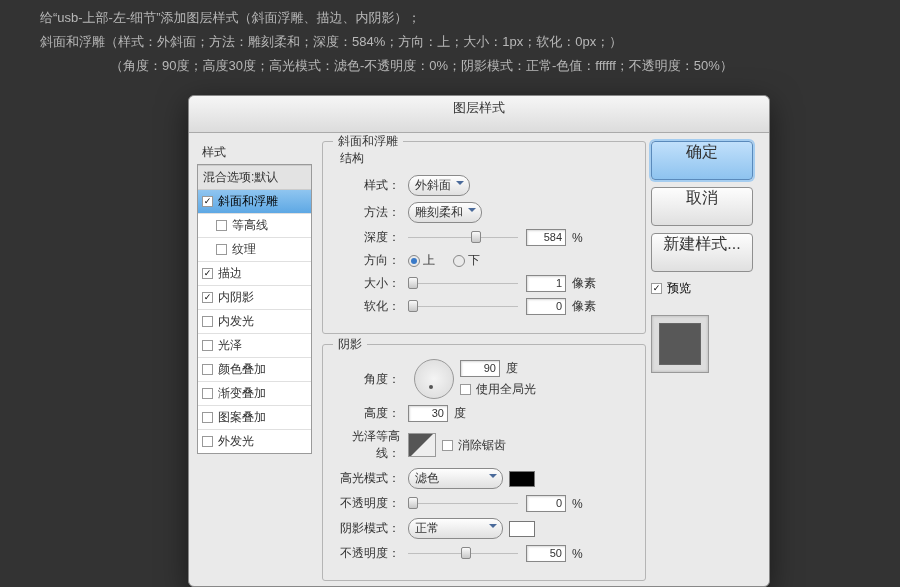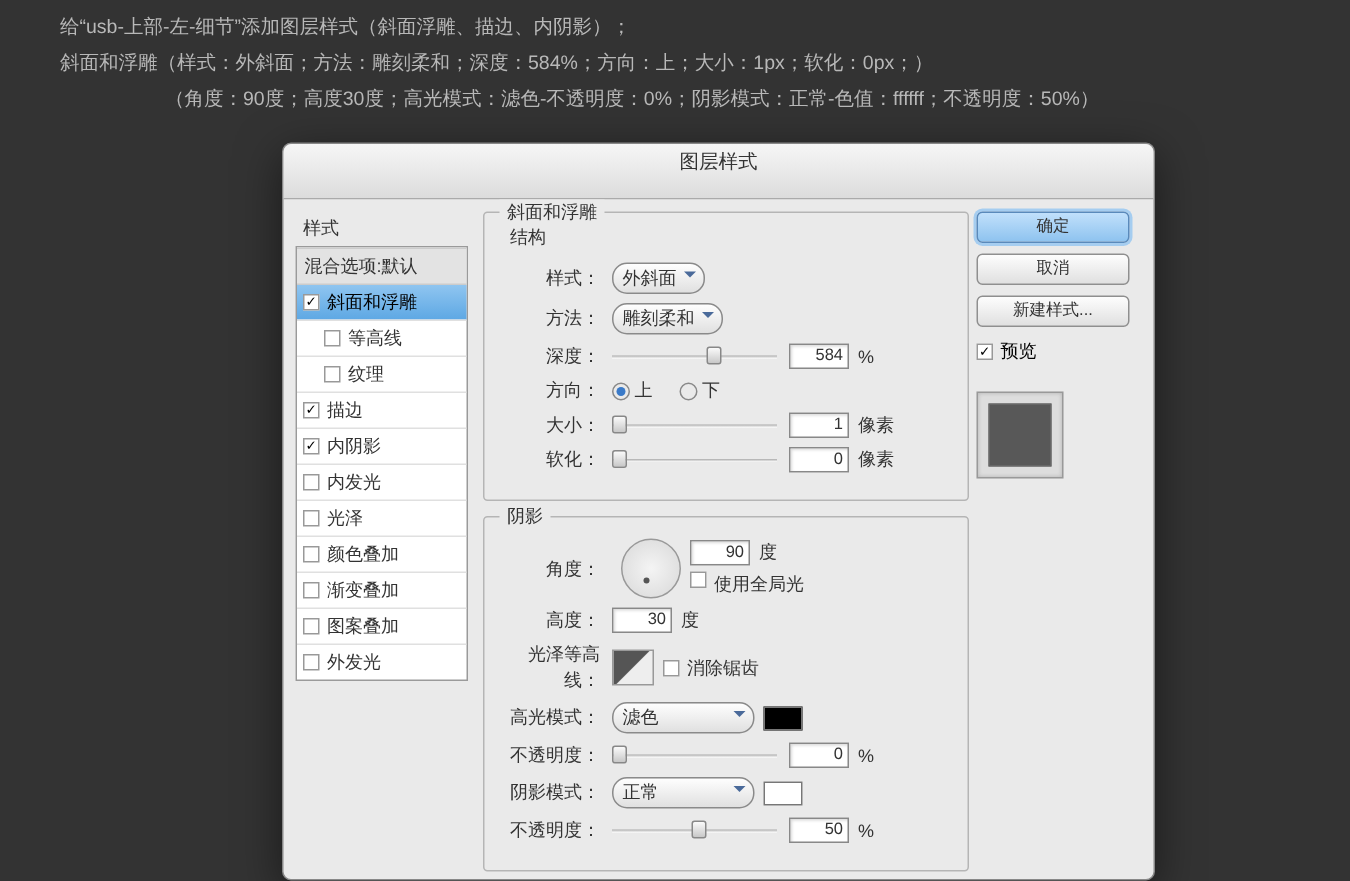--- a/index.html
+++ b/index.html
@@ -34,21 +34,21 @@
 .numbox{width:40px;height:17px;border:1px solid #888;background:#fff;font-size:11px;padding:1px 3px;text-align:right;box-shadow:inset 1px 1px 2px rgba(0,0,0,0.15)}
 .unit{margin-left:6px}
 .radio{width:12px;height:12px;border:1px solid #888;border-radius:50%;display:inline-flex;align-items:center;justify-content:center;margin-right:3px}
 .radio.sel:before{content:"";width:6px;height:6px;background:#3a7ac8;border-radius:50%}
 .swatch{width:26px;height:16px;border:1px solid #777;background:#000;margin-left:6px}
 .swatch.white{background:#fff}
 .dial{width:40px;height:40px;border:1px solid #999;border-radius:50%;background:radial-gradient(#f4f4f4,#d8d8d8);position:relative;margin:0 6px}
 .dial:before{content:"";position:absolute;width:4px;height:4px;background:#555;border-radius:50%;top:25px;left:14px}
 .gloss{width:28px;height:24px;border:1px solid #999;background:linear-gradient(135deg,#555 49%,#eee 51%);margin-right:6px}
 .rpanel{width:115px;padding:0 5px}
-.btn{display:block;width:102px;height:21px;margin-bottom:7px;background:linear-gradient(#fdfdfd,#e0e0e0);border:1px solid #8f8f8f;border-radius:4px;font-size:11px;color:#333;line-height:19px;text-align:center;cursor:pointer}
+.btn{display:block;width:102px;height:39px;margin-bottom:7px;background:linear-gradient(#fdfdfd,#e0e0e0);border:1px solid #8f8f8f;border-radius:4px;font-size:16px;color:#333;line-height:19px;text-align:center;cursor:pointer}
 .btn.primary{background:linear-gradient(#c1e0fb,#8ec3ef);border-color:#5a8abb;box-shadow:0 0 0 2px #a5cdf0}
 .prev-row{display:flex;align-items:center;margin:8px 0 18px;font-size:12px}
 .prev-box{width:58px;height:58px;background:#ddd;border:1px solid #999;padding:7px;box-shadow:inset 0 0 3px rgba(0,0,0,0.2)}
 .prev-inner{width:100%;height:100%;background:#585858;border:1px solid #666}
 </style>
 </head>
 <body>
 
 <div class="desc">
   <p>给“usb-上部-左-细节”添加图层样式（斜面浮雕、描边、内阴影）；</p>
@@ -161,21 +161,21 @@
       <div class="fieldset">
         <div class="legend">阴影</div>
         <div class="row">
           <span class="lab">角度：</span>
           <span class="dial"></span>
           <span>
             <span style="display:inline-flex;align-items:center">
                 <span class="numbox">90</span>
                 <span class="unit">度</span>
               </span><br>
-            <span style="display:inline-flex;margin-top:4px">
+            <span style="display:inline-flex;align-items:center;margin-top:4px">
                 <span class="cb"></span>
                 <span>使用全局光</span>
               </span>
           </span>
         </div>
         <div class="row">
             <span class="lab">高度：</span>
             <span class="numbox">30</span>
             <span class="unit">度</span>
           </div>

